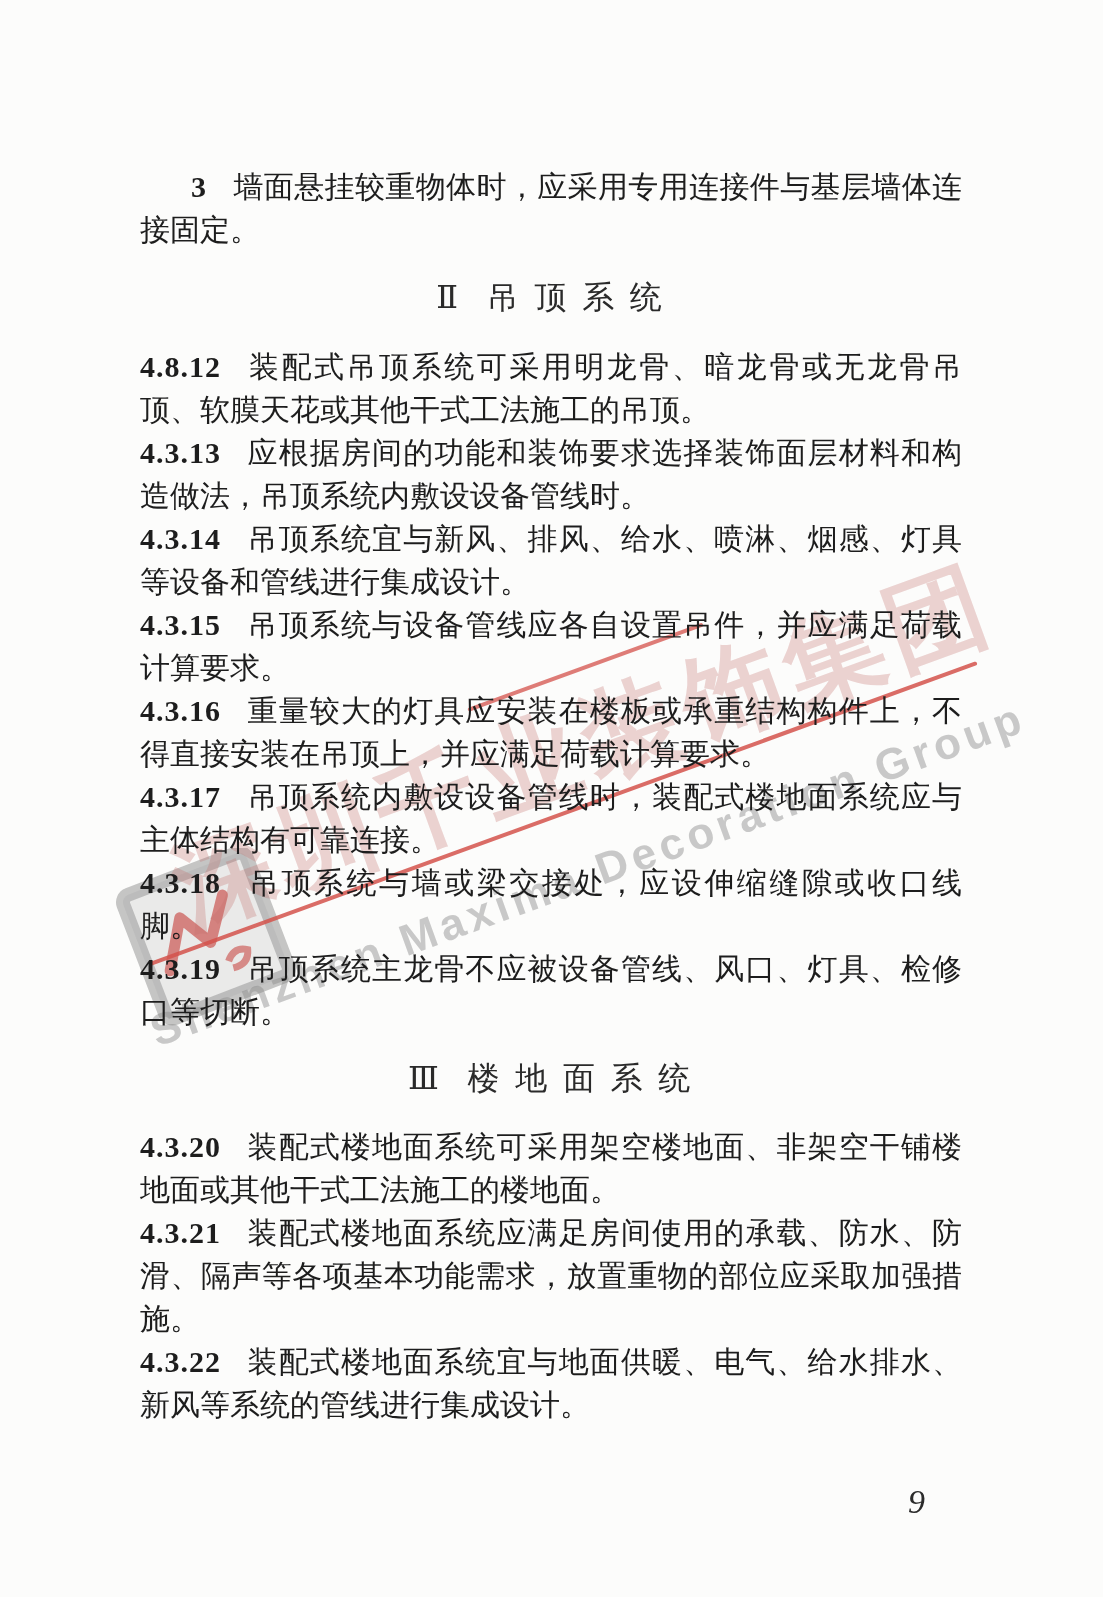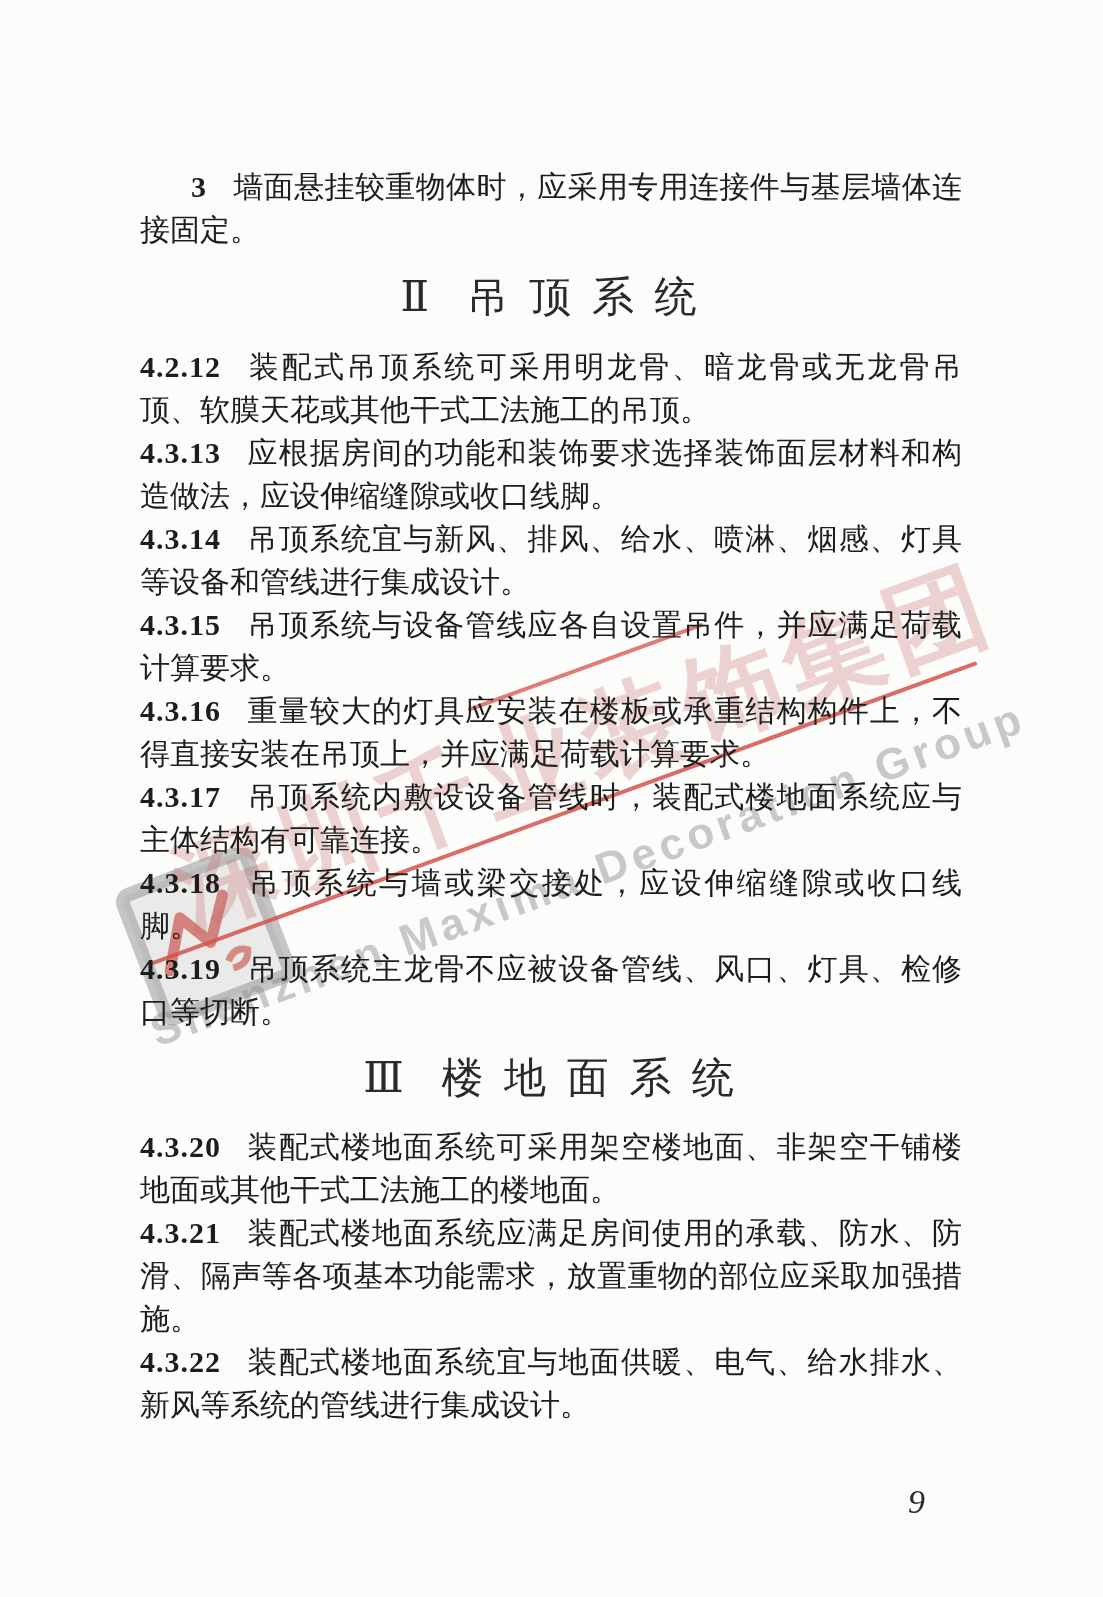--- a/index.html
+++ b/index.html
@@ -40,21 +40,21 @@
     left:140px;top:0;width:822px;
     font-size:30px;line-height:43px;
     text-align:justify;text-justify:inter-ideograph;
   }
   .content p{margin:0;}
   p.intro{padding-top:165px;text-indent:1.7em;}
   .clause-num{font-weight:bold;letter-spacing:1px;margin-right:0.85em;}
   .intro-num{font-weight:bold;margin-right:0.9em;}
   h2.sec{
     margin:25px 0 26px 0;
-    font-size:42px;font-weight:normal;line-height:43px;
+    font-size:32px;font-weight:normal;line-height:43px;
     text-align:center;letter-spacing:0.12em;color:#2a2a2a;
   }
   h2.sec .numeral{margin-right:0.9em;letter-spacing:0;}
   h2.sec-2{margin:24px 0 25px 0;text-align:center;}
   .page-num{
     position:absolute;z-index:2;left:908px;top:1483px;
     font-size:34px;font-style:italic;color:#2b2b2b;
   }
 </style>
 </head>
@@ -75,22 +75,22 @@
     <div class="wm-cn">深圳千业装饰集团</div>
     <div class="wm-en">Shenzhen Maxima Decoration Group</div>
   </div>
 
   <div class="content">
 
     <p class="intro"><span class="intro-num">3</span><span>墙面悬挂较重物体时，应采用专用连接件与基层墙体连接固定。</span></p>
 
     <h2 class="sec"><span class="numeral">Ⅱ</span><span>吊 顶 系 统</span></h2>
 
-    <p class="clause"><span class="clause-num">4.2.12</span><span>装配式吊顶系统可采用明龙骨、暗龙骨或无龙骨吊顶、软膜天花或其他干式工法施工的吊顶。</span></p>
-    <p class="clause"><span class="clause-num">4.3.13</span><span>应根据房间的功能和装饰要求选择装饰面层材料和构造做法，应设伸缩缝隙或收口线脚。</span></p>
+    <p class="clause"><span class="clause-num">4.8.12</span><span>装配式吊顶系统可采用明龙骨、暗龙骨或无龙骨吊顶、软膜天花或其他干式工法施工的吊顶。</span></p>
+    <p class="clause"><span class="clause-num">4.3.13</span><span>应根据房间的功能和装饰要求选择装饰面层材料和构造做法，吊顶系统内敷设设备管线时。</span></p>
     <p class="clause"><span class="clause-num">4.3.14</span><span>吊顶系统宜与新风、排风、给水、喷淋、烟感、灯具等设备和管线进行集成设计。</span></p>
     <p class="clause"><span class="clause-num">4.3.15</span><span>吊顶系统与设备管线应各自设置吊件，并应满足荷载计算要求。</span></p>
     <p class="clause"><span class="clause-num">4.3.16</span><span>重量较大的灯具应安装在楼板或承重结构构件上，不得直接安装在吊顶上，并应满足荷载计算要求。</span></p>
     <p class="clause"><span class="clause-num">4.3.17</span><span>吊顶系统内敷设设备管线时，装配式楼地面系统应与主体结构有可靠连接。</span></p>
     <p class="clause"><span class="clause-num">4.3.18</span><span>吊顶系统与墙或梁交接处，应设伸缩缝隙或收口线脚。</span></p>
     <p class="clause"><span class="clause-num">4.3.19</span><span>吊顶系统主龙骨不应被设备管线、风口、灯具、检修口等切断。</span></p>
 
     <h2 class="sec sec-2"><span class="numeral">Ⅲ</span><span>楼 地 面 系 统</span></h2>
 
     <p class="clause"><span class="clause-num">4.3.20</span><span>装配式楼地面系统可采用架空楼地面、非架空干铺楼地面或其他干式工法施工的楼地面。</span></p>

